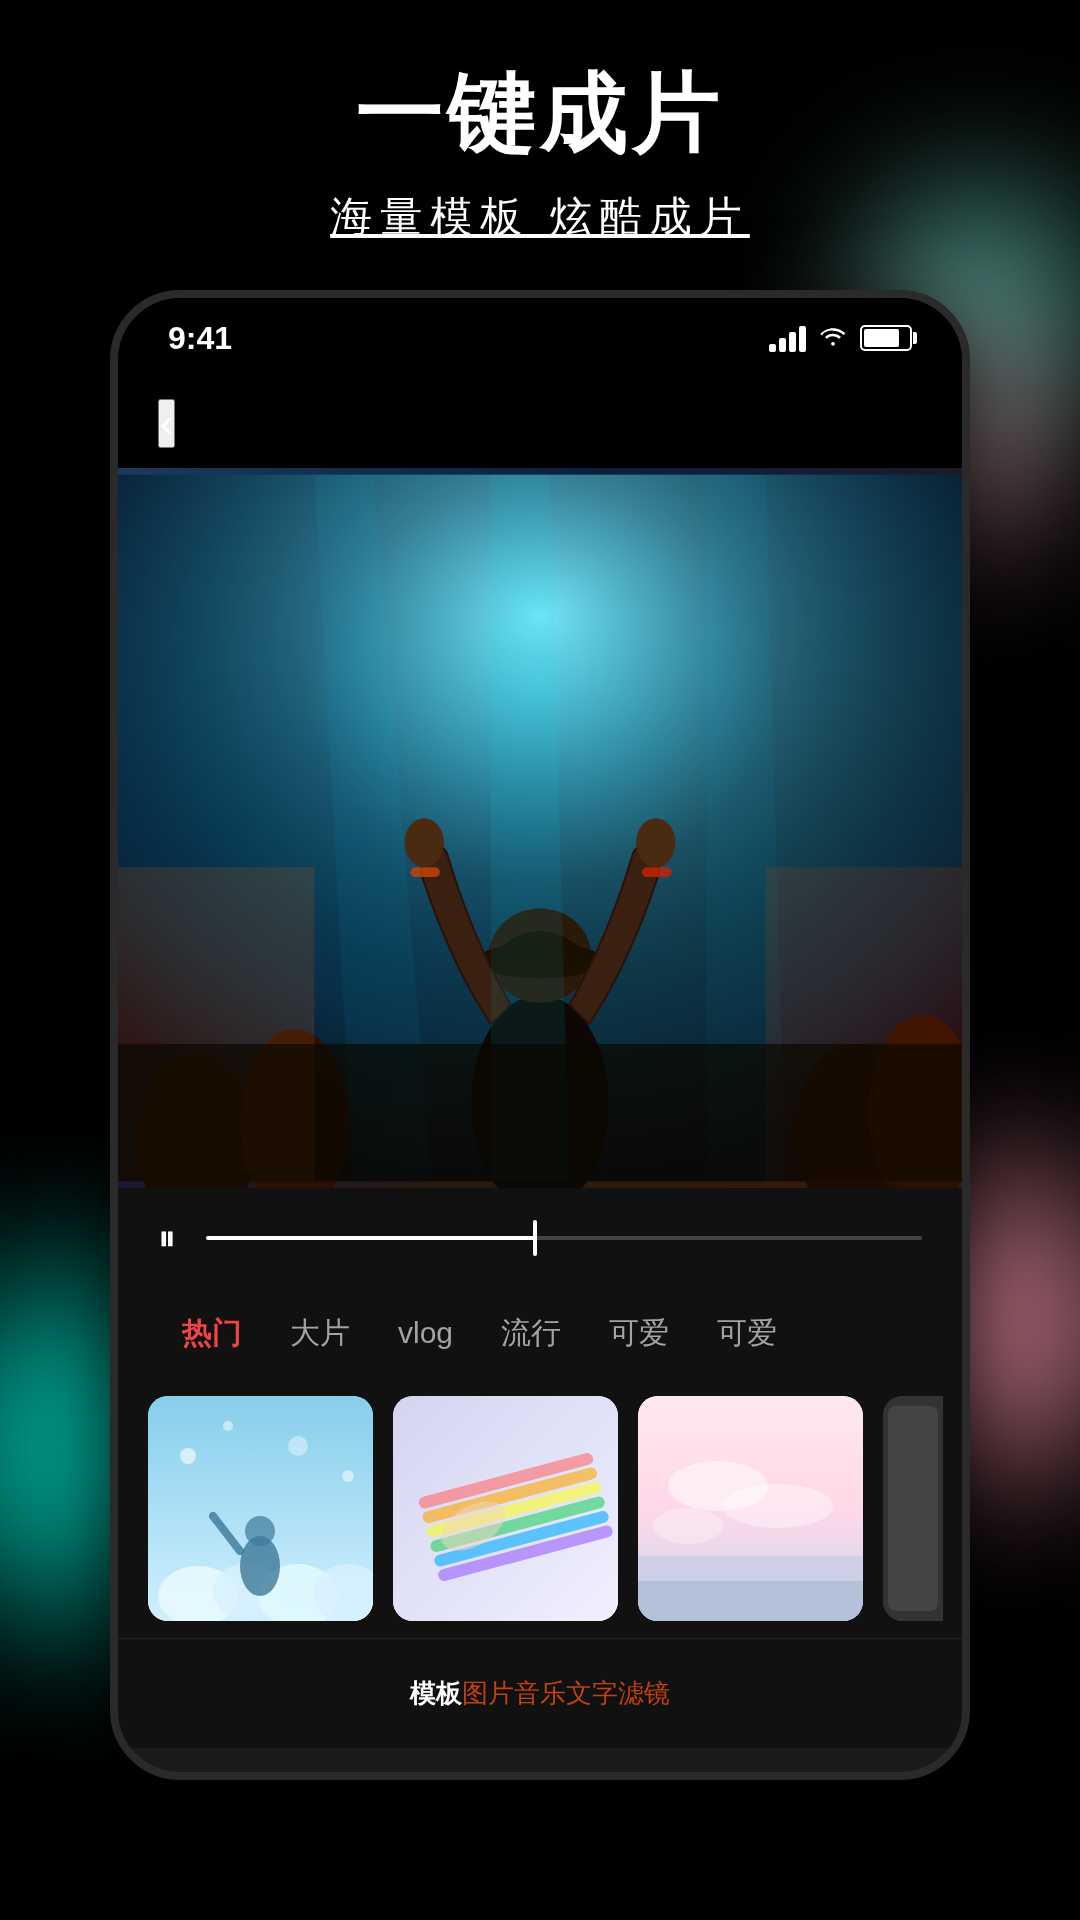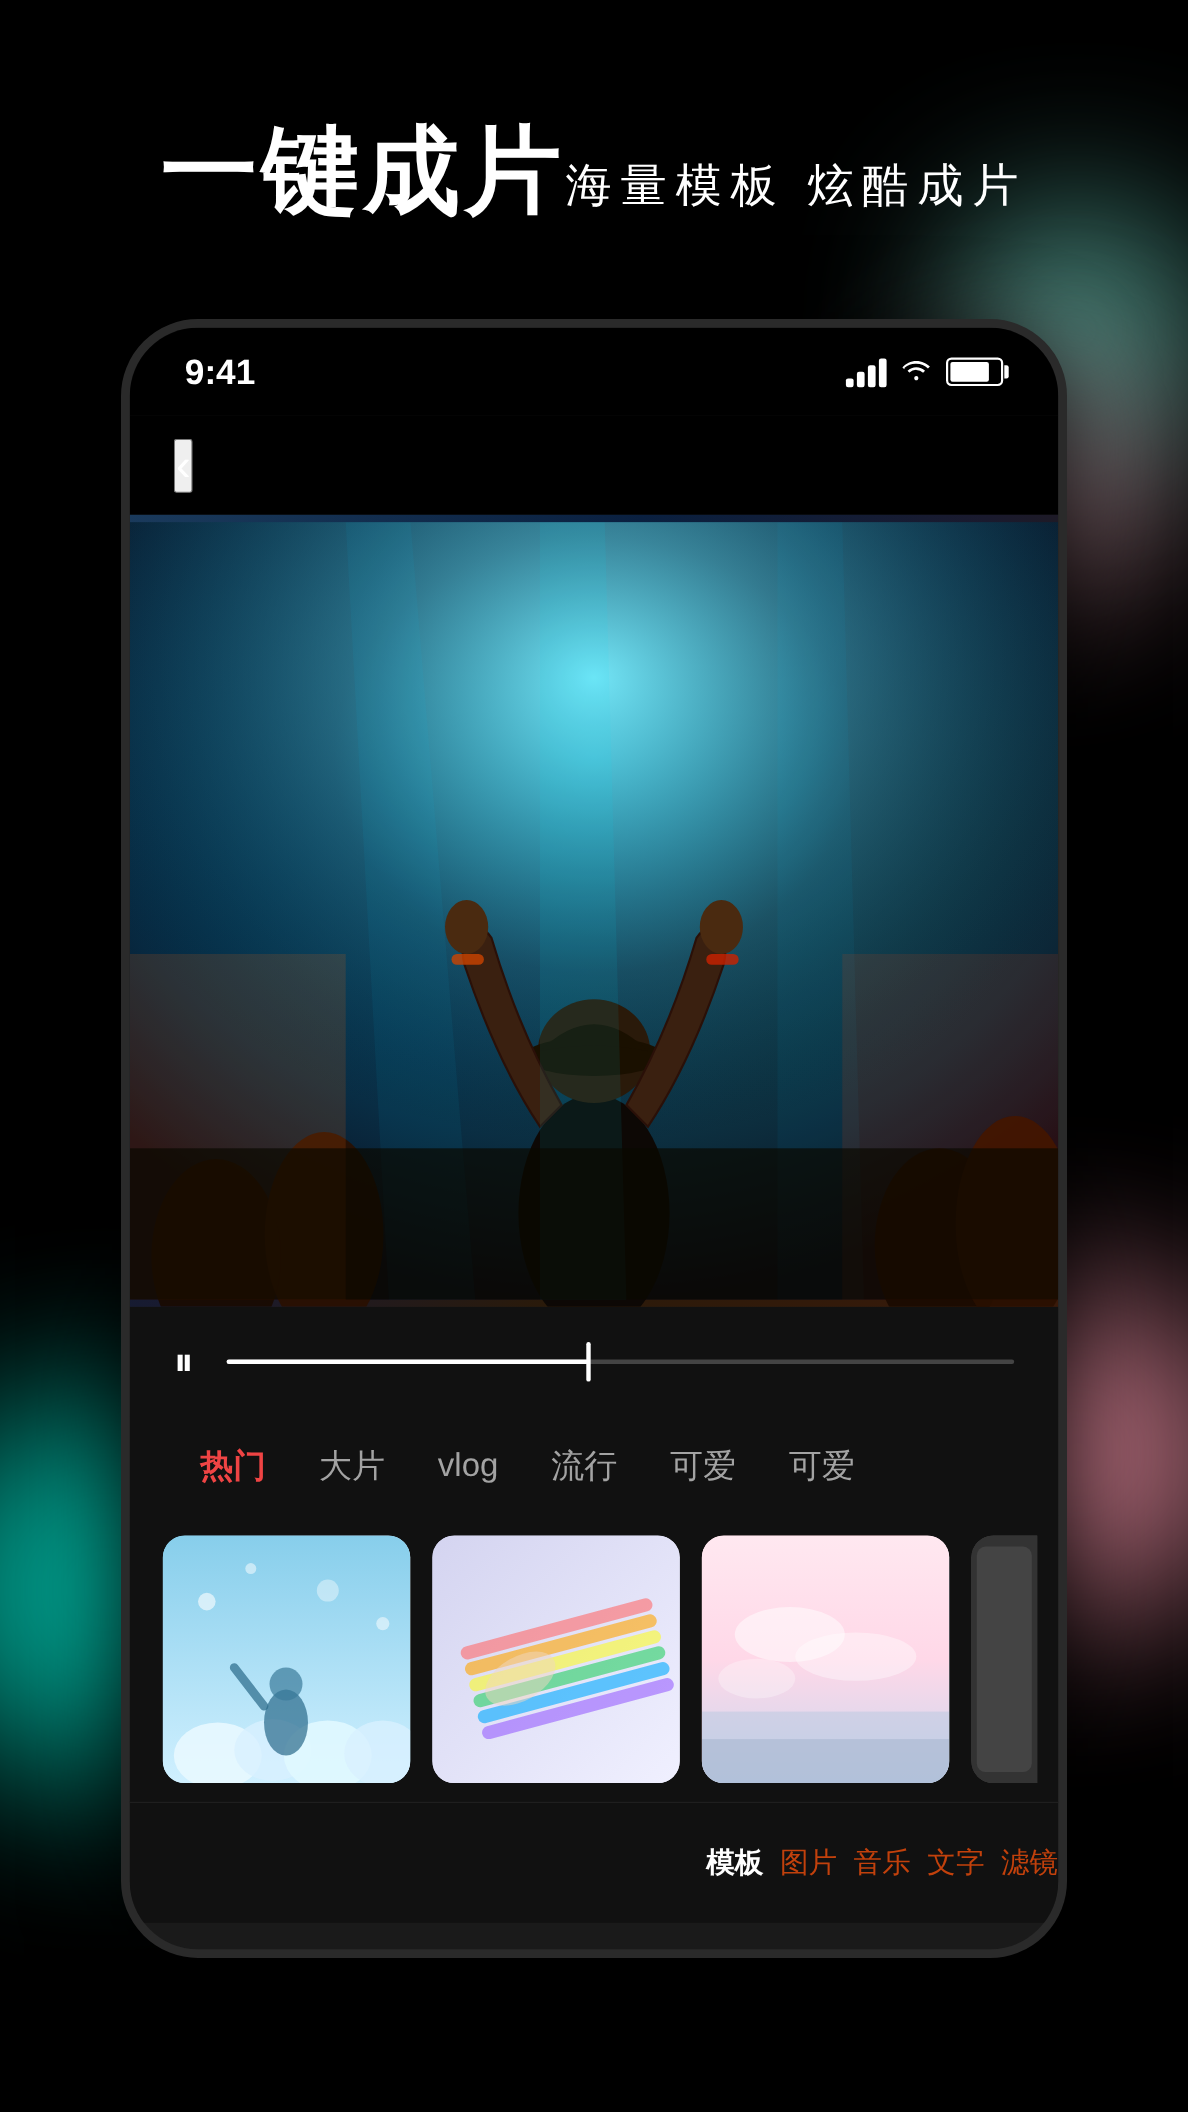--- a/index.html
+++ b/index.html
@@ -41,38 +41,39 @@
       background: #ffb3c6;
       top: 350px; right: 40px;
     }
 
     
     .top-section {
       position: absolute;
       top: 0; left: 0; right: 0;
       height: 310px;
       display: flex;
-      flex-direction: row;
+      flex-direction: column;
       align-items: center;
       justify-content: center;
       z-index: 10;
     }
     .main-title {
       color: #fff;
       font-size: 88px;
       font-weight: 800;
       letter-spacing: 4px;
       line-height: 1.1;
     }
     .sub-title {
       color: #fff;
       font-size: 42px;
       font-weight: 400;
       margin-top: 28px;
       letter-spacing: 8px;
+      text-decoration: underline;
     }
 
     
     .phone-frame {
       position: absolute;
       top: 290px;
       left: 110px;
       width: 860px;
       height: 1490px;
       background: #1a1a1a;
@@ -287,23 +288,22 @@
       flex-shrink: 0;
       overflow: hidden;
     }
 
     
     .bottom-nav {
       height: 110px;
       background: #111;
       display: flex;
       align-items: center;
-      justify-content: flex-end;
+      justify-content: center;
       border-top: 1px solid #222;
-      gap: 15px;
     }
     .bottom-nav-item {
       display: flex;
       flex-direction: column;
       align-items: center;
       cursor: pointer;
       gap: 4px;
     }
     .bottom-nav-label {
       font-size: 26px;

